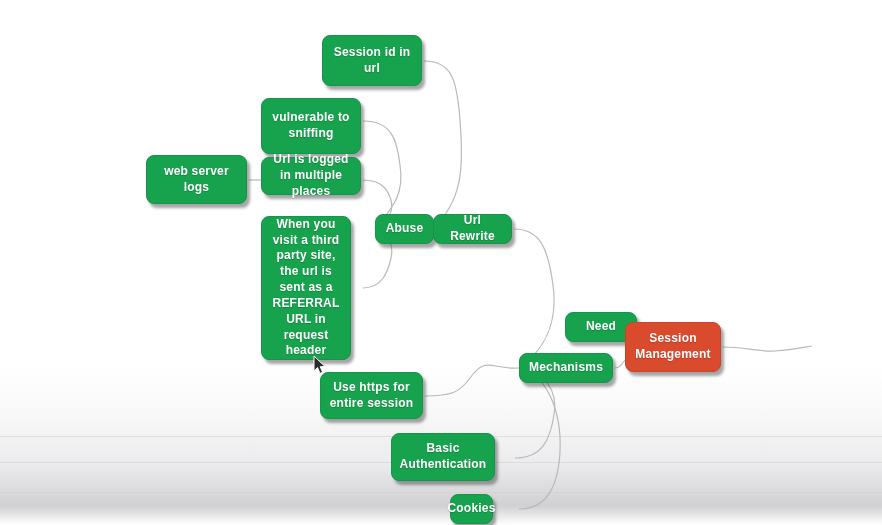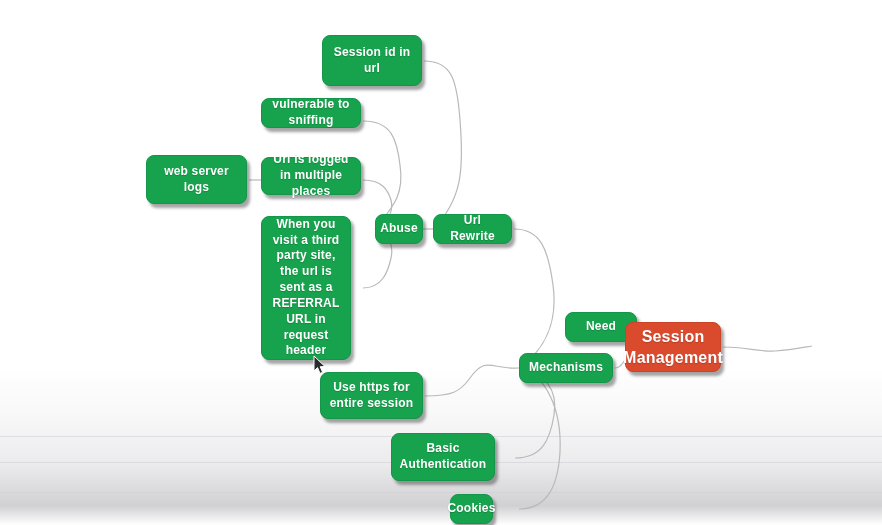--- a/index.html
+++ b/index.html
@@ -103,31 +103,31 @@
       <path d="M 514,229 C 540,229 548,248 553,285 C 558,322 545,350 519,368" stroke="#b9b9bb"></path>
       <path d="M 515,458 C 542,458 550,440 554,415 C 558,390 545,372 519,368" stroke="#b9b9bb"></path>
       <path d="M 519,509 C 548,509 558,485 560,452 C 562,410 546,374 519,368" stroke="#b9b9bb"></path>
       <path d="M 615,327 C 620,327 622,330 625,334" stroke="#b9b9bb"></path>
       <path d="M 615,368 C 620,368 622,364 625,360" stroke="#b9b9bb"></path>
       <path d="M 723,347 C 745,347 760,352 775,351 C 790,350 800,348 812,346" stroke="#b9b9bb"></path>
     </svg>
 
   <div id="nodes-layer">
       <div class="node green" style="left: 322px; top: 35px; width: 100px; height: 51px; font-size: 12px;">Session id in url</div>
-      <div class="node green" style="left: 261px; top: 98px; width: 100px; height: 30px; font-size: 12px;">vulnerable to sniffing</div>
+      <div class="node green" style="left: 261px; top: 98px; width: 100px; height: 56px; font-size: 12px;">vulnerable to sniffing</div>
       <div class="node green" style="left: 146px; top: 155px; width: 101px; height: 49px; font-size: 12px;">web server logs</div>
       <div class="node green" style="left: 261px; top: 157px; width: 100px; height: 38px; font-size: 12px;">Url is logged in multiple places</div>
       <div class="node green" style="left: 261px; top: 216px; width: 90px; height: 144px; font-size: 12px;">When you visit a third party site, the url is sent as a REFERRAL URL in request header</div>
-      <div class="node green" style="left: 375px; top: 214px; width: 48px; height: 30px; font-size: 12px;">Abuse</div>
+      <div class="node green" style="left: 375px; top: 214px; width: 59px; height: 30px; font-size: 12px;">Abuse</div>
       <div class="node green" style="left: 433px; top: 214px; width: 79px; height: 30px; font-size: 12px;">Url Rewrite</div>
       <div class="node green" style="left: 320px; top: 372px; width: 103px; height: 47px; font-size: 12px;">Use https for entire session</div>
       <div class="node green" style="left: 391px; top: 433px; width: 104px; height: 48px; font-size: 12px;">Basic Authentication</div>
       <div class="node green" style="left: 450px; top: 494px; width: 43px; height: 30px; font-size: 12px;">Cookies</div>
       <div class="node green" style="left: 565px; top: 312px; width: 72px; height: 30px; font-size: 12px;">Need</div>
       <div class="node green" style="left: 519px; top: 353px; width: 94px; height: 30px; font-size: 12px;">Mechanisms</div>
-      <div class="node red" style="left: 625px; top: 322px; width: 96px; height: 50px; font-size: 16px;">Session Management</div>
+      <div class="node red" style="left: 625px; top: 322px; width: 96px; height: 50px; font-size: 12px;">Session Management</div>
     </div>
 
   <svg class="cursor" id="mouse-cursor" viewBox="0 0 14 20" xmlns="http://www.w3.org/2000/svg" style="left: 313px; top: 355px;">
     <path d="M1,1 L1,16 L4.6,12.6 L7,18.4 L9.6,17.3 L7.2,11.7 L12,11.5 Z" fill="#2b2b2b" stroke="#ffffff" stroke-width="1"></path>
   </svg>
 
 </div>
 
 </body></html>

